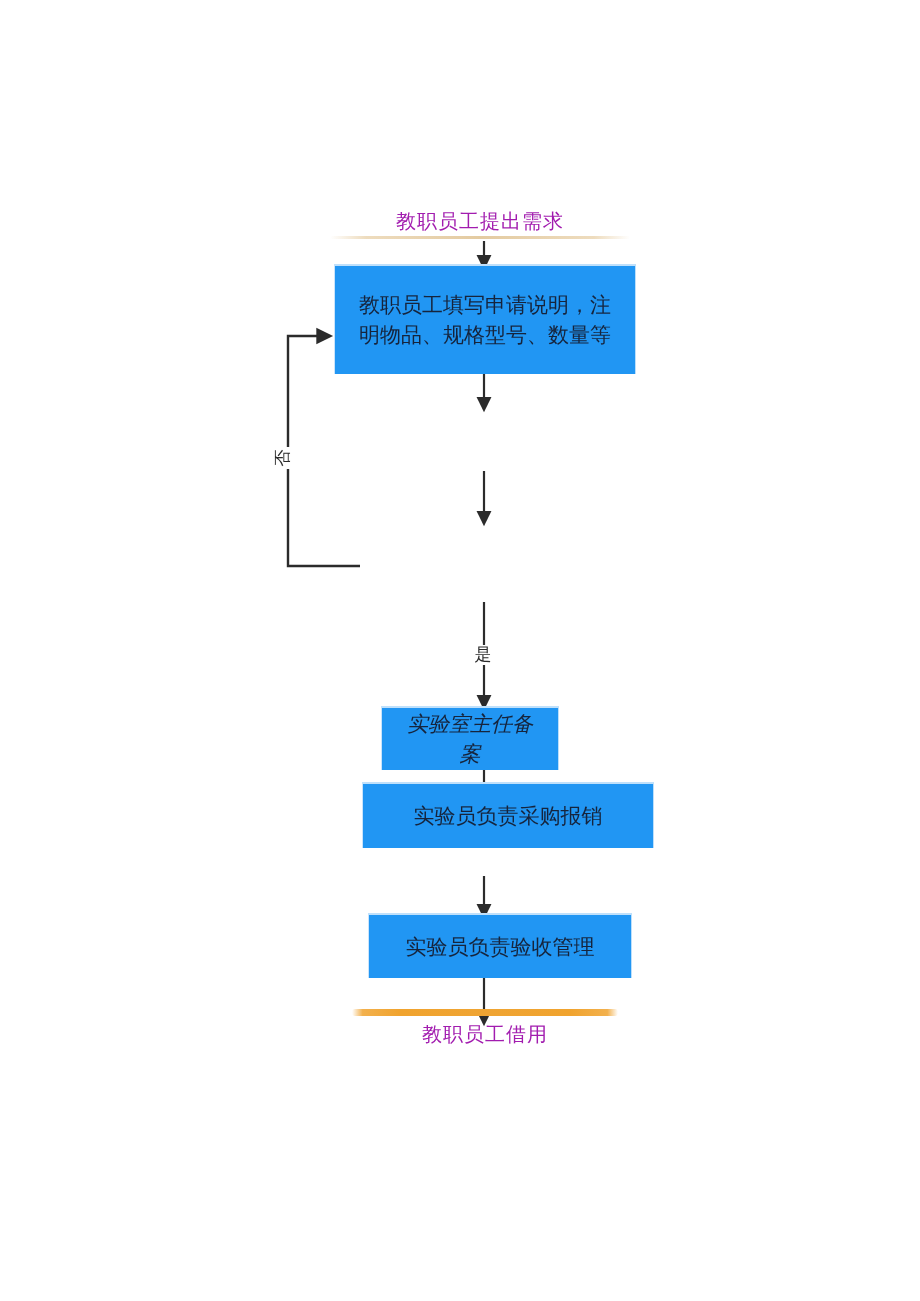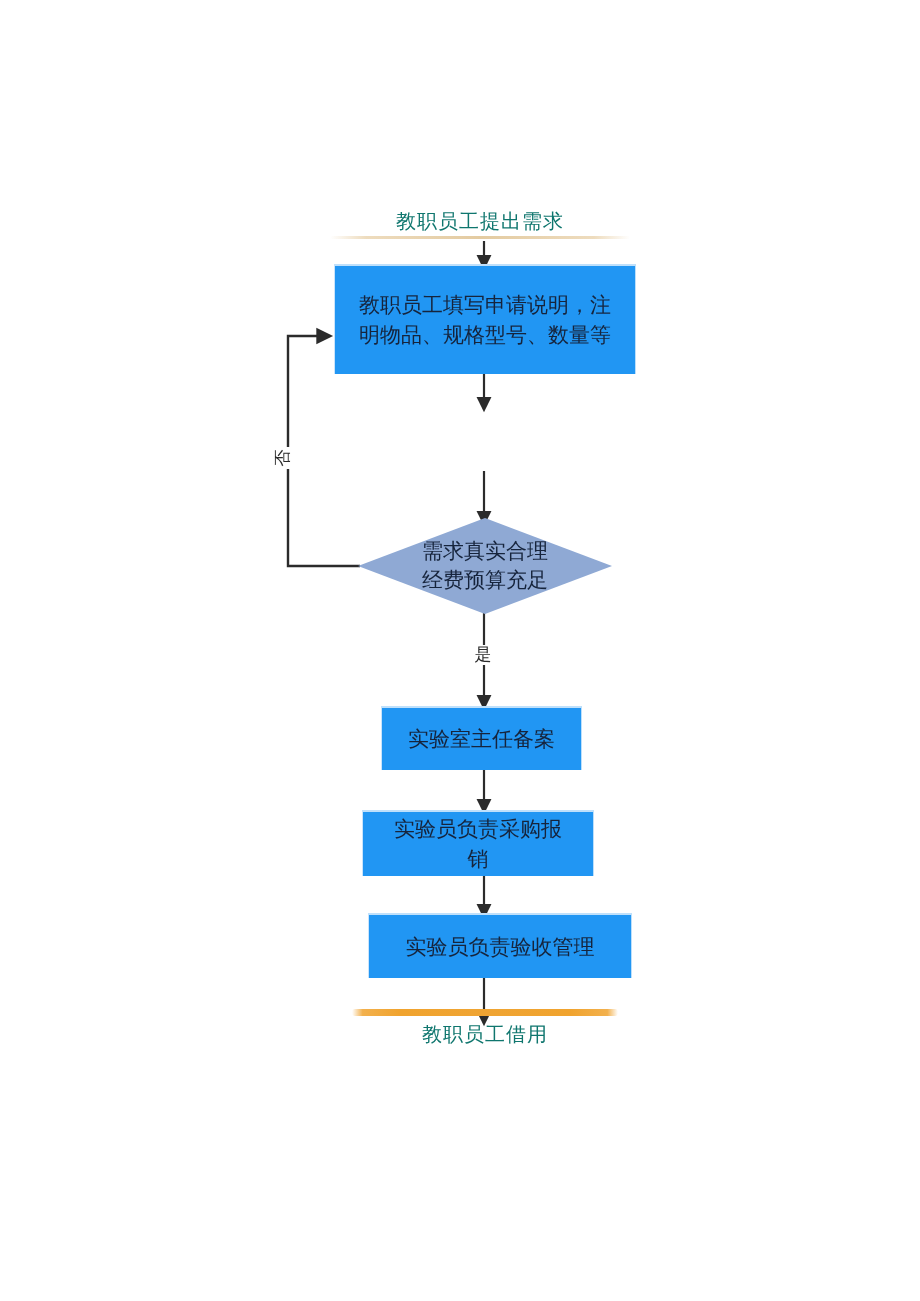--- a/index.html
+++ b/index.html
@@ -22,21 +22,21 @@
     background: #ffffff;
   }
 
   
   .banner {
     position: absolute;
     text-align: center;
   }
   .banner-text {
     font-family: "Liberation Serif", "DejaVu Serif", serif;
-    color: #0f766e;
+    color: #a21caf;
     letter-spacing: 1px;
     white-space: nowrap;
   }
   .banner-rule {
     height: 3px;
     border-radius: 2px;
   }
 
   #top-banner {
     left: 330px;
@@ -189,35 +189,26 @@
     <line x1="484" y1="978" x2="484" y2="1018" stroke="#2b2b2b" stroke-width="2.2" marker-end="url(#arrowhead)"></line>
 
     <polyline points="360,566 288,566 288,336 324,336" fill="none" stroke="#2b2b2b" stroke-width="2.4" marker-end="url(#arrowhead)"></polyline>
   </svg>
 
   <div class="node process" style="left:334px; top:264px; width:302px; height:110px;">
     <span>教职员工填写申请说明，注明物品、规格型号、数量等</span>
   </div>
 
 
-  <div class="decision-wrap" style="left:358px; top:518px; width:254px; height:96px;">
-    <svg class="decision-shape" viewBox="0 0 254 96" xmlns="http://www.w3.org/2000/svg" preserveAspectRatio="none">
-      <polygon points="127,0 254,48 127,96 0,48" fill="#8fa9d4"></polygon>
-    </svg>
-    <div class="decision-label">
-      <span>需求真实合理</span>
-      <span>经费预算充足</span>
-    </div>
-  </div>
-
-  <div class="node process" style="left:381px; top:706px; width:201px; height:64px;">
+
+  <div class="node process" style="left:381px; top:706px; width:178px; height:64px;font-style:italic;">
     <span>实验室主任备案</span>
   </div>
 
-  <div class="node process" style="left:362px; top:810px; width:232px; height:66px;">
+  <div class="node process" style="left:362px; top:782px; width:292px; height:66px;">
     <span>实验员负责采购报销</span>
   </div>
 
   <div class="node process" style="left:368px; top:913px; width:264px; height:65px;">
     <span>实验员负责验收管理</span>
   </div>
 
   <div class="edge-label" id="label-yes">是</div>
   <div class="edge-label" id="label-no">否</div>
 

